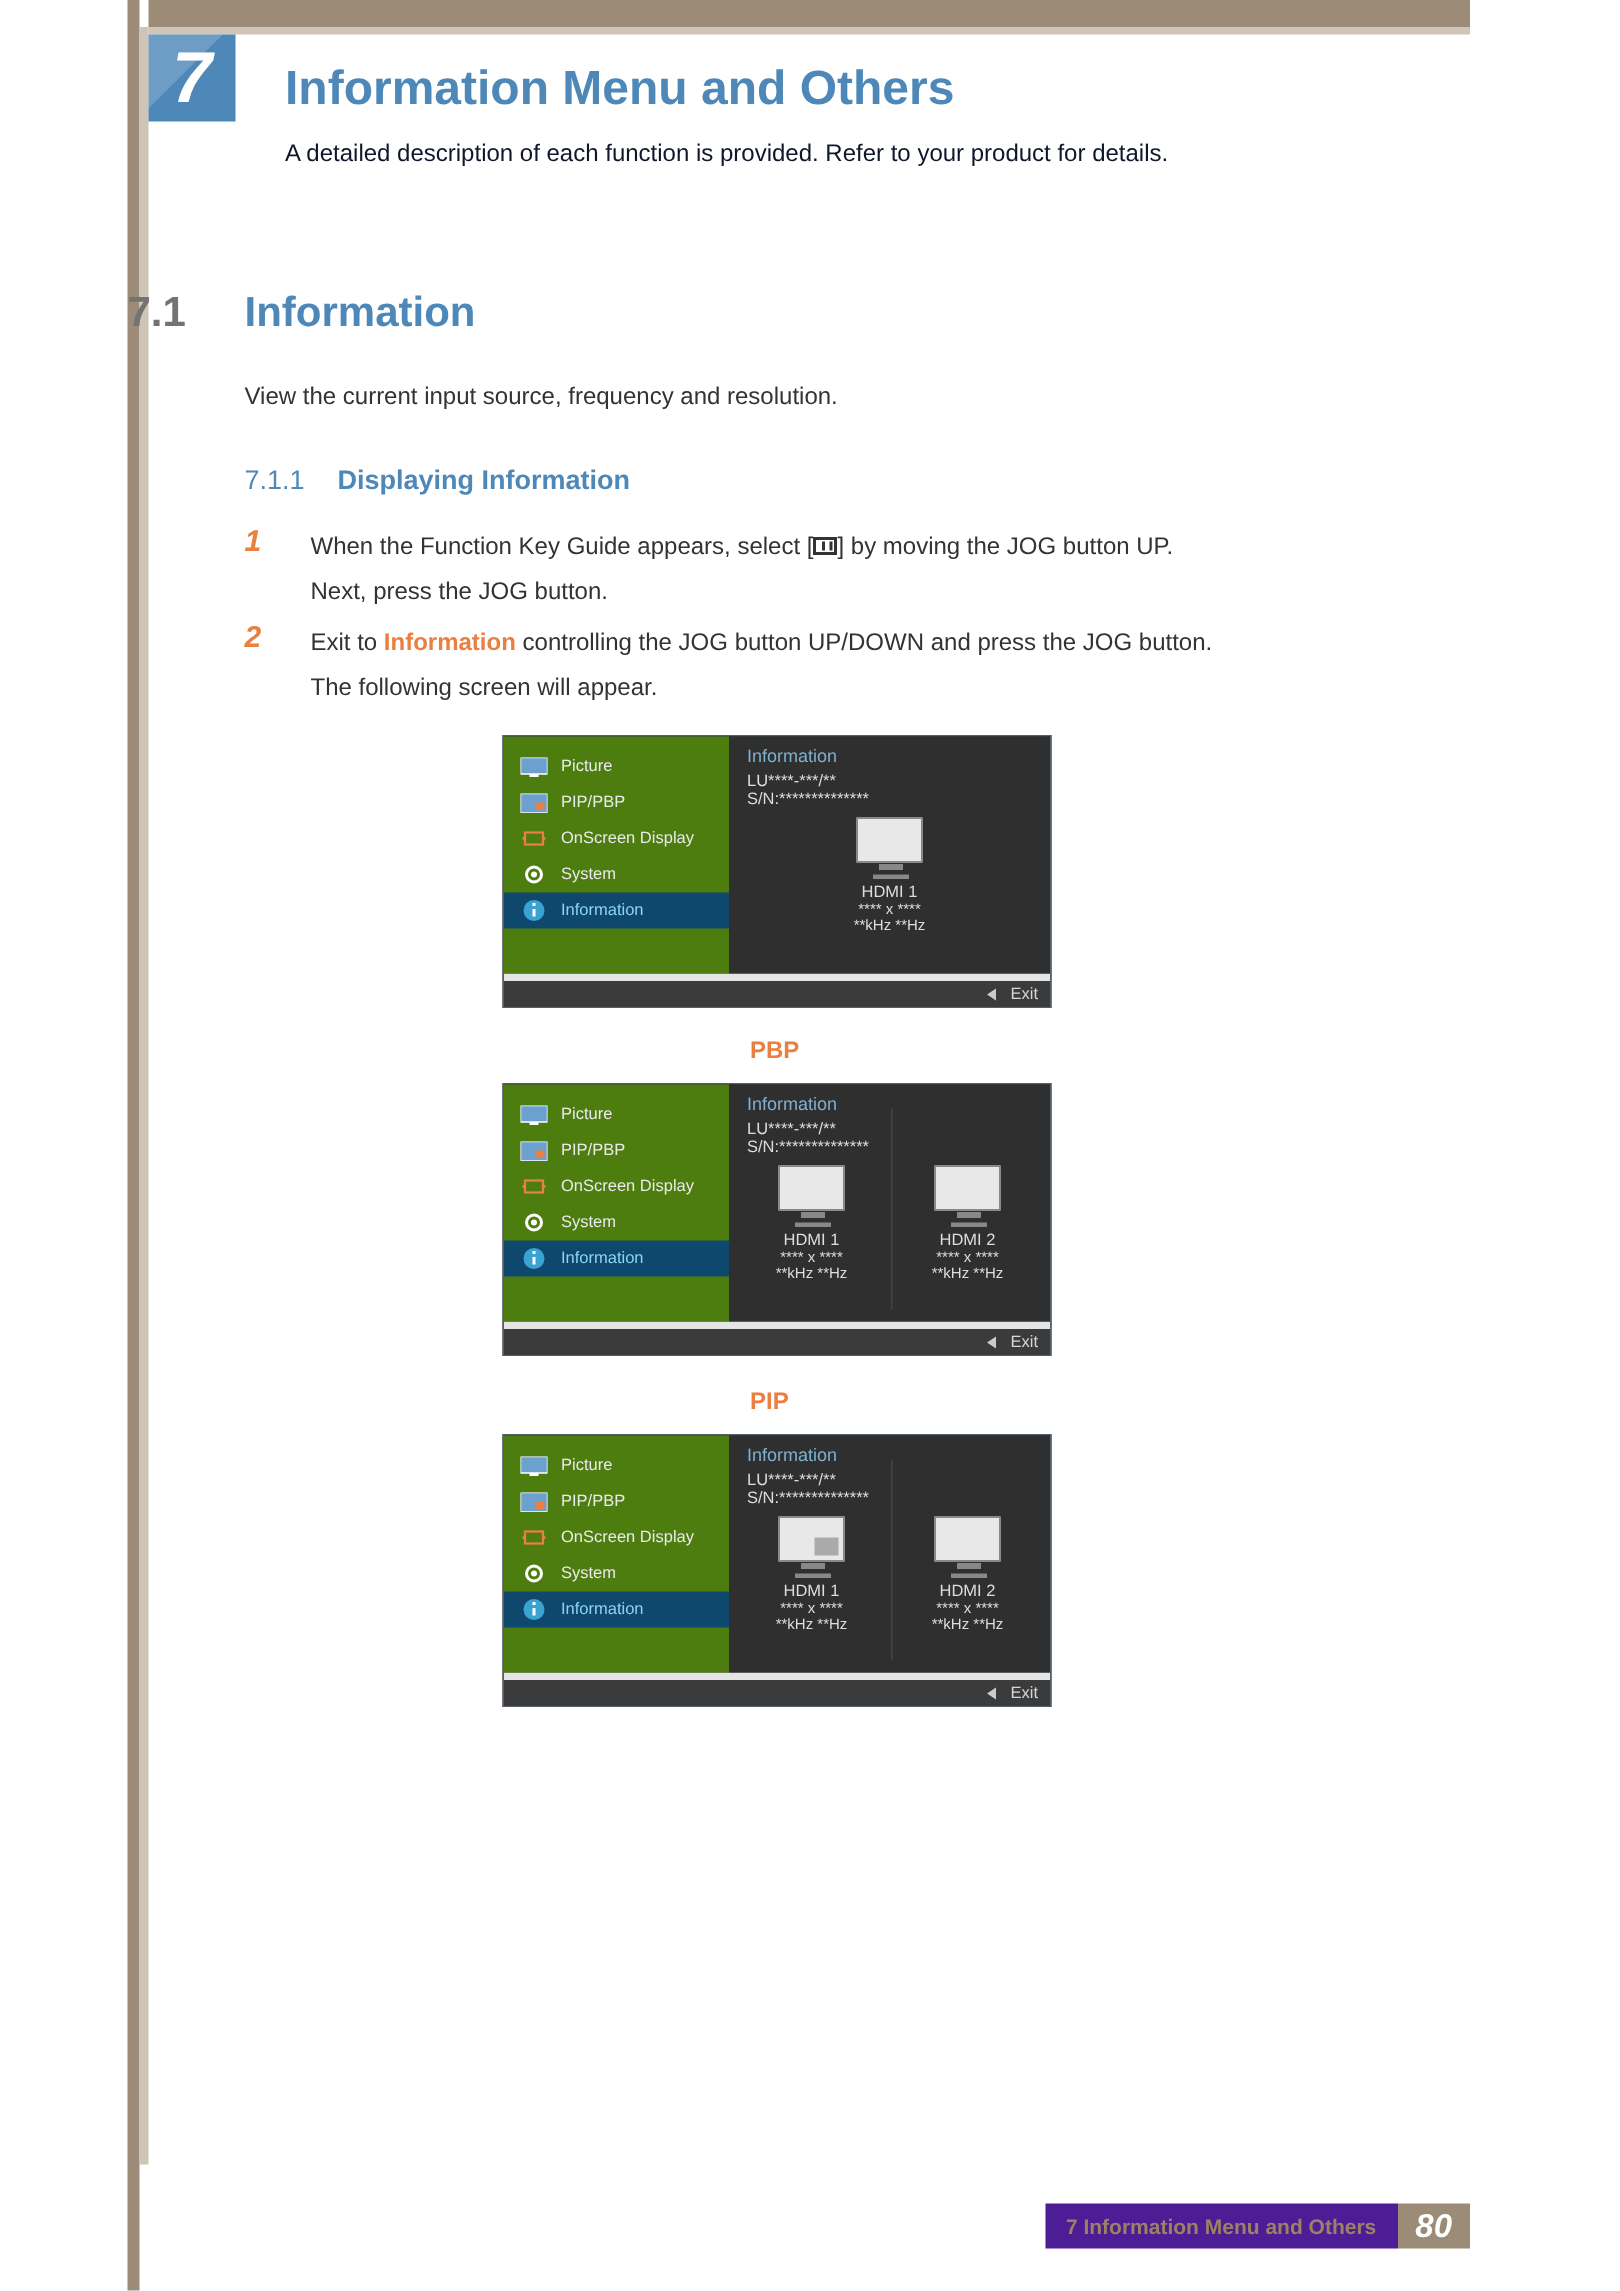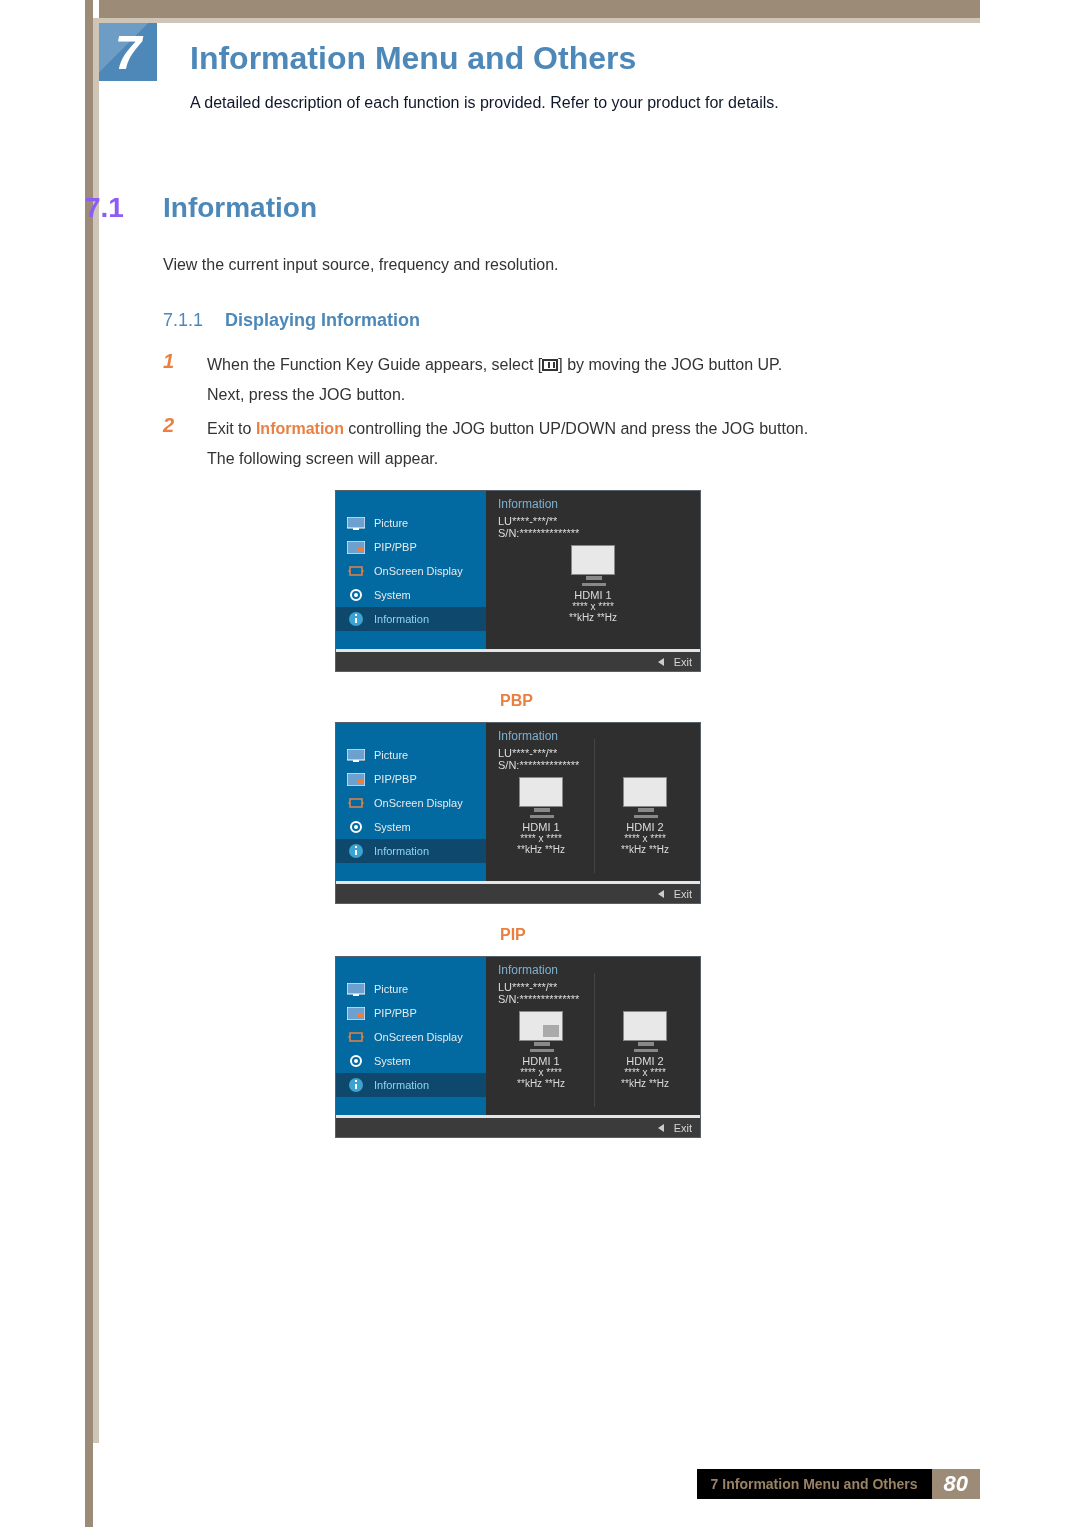--- a/index.html
+++ b/index.html
@@ -10,21 +10,21 @@
   .top-bar { position: absolute; left: 99px; top: 0; width: 881px; height: 18px; background: #9c8b77; }
   .top-bar-inner { position: absolute; left: 99px; top: 18px; width: 881px; height: 5px; background: #cfc5b6; }
 
   .chapter-box { position: absolute; left: 99px; top: 23px; width: 58px; height: 58px; background: #4e88b8; color: #fff; display: flex; align-items: center; justify-content: center; overflow: hidden; }
   .chapter-box .shine { position: absolute; width: 120%; height: 120%; left: -60%; top: -60%; background: rgba(255,255,255,0.18); transform: rotate(45deg); }
   .chapter-box span { position: relative; font-size: 48px; font-weight: bold; font-style: italic; }
 
   .page-title { position: absolute; left: 190px; top: 40px; font-size: 32px; font-weight: bold; color: #4e88b8; }
   .page-subtitle { position: absolute; left: 190px; top: 94px; font-size: 16px; color: #0f172a; }
 
-  .section-num { position: absolute; left: 85px; top: 192px; font-size: 28px; font-weight: bold; color: #8b5cf6; }
+  .section-num { position: absolute; left: 85px; top: 192px; font-size: 28px; font-weight: bold; color: #737373; }
   .section-title { position: absolute; left: 163px; top: 192px; font-size: 28px; font-weight: bold; color: #4e88b8; }
   .section-desc { position: absolute; left: 163px; top: 256px; font-size: 16px; color: #333; }
 
   .subsection-num { position: absolute; left: 163px; top: 310px; font-size: 18px; font-weight: normal; color: #4e88b8; }
   .subsection-title { position: absolute; left: 225px; top: 310px; font-size: 18px; font-weight: bold; color: #4e88b8; }
 
   .step { position: absolute; left: 163px; font-size: 16px; color: #333; }
   .step .num { position: absolute; left: 0; top: 0; font-size: 20px; color: #e98041; font-style: italic; font-weight: bold; }
   .step .txt { margin-left: 44px; line-height: 30px; }
   .step1 { top: 350px; width: 760px; }
@@ -37,21 +37,21 @@
 
   .osd-wrap { position: absolute; left: 335px; width: 366px; }
   .osd1 { top: 490px; }
   .osd2 { top: 722px; }
   .osd3 { top: 956px; }
 
   .osd-label { position:absolute; top:-30px; left:165px; color:#e98041; font-weight:bold; font-size:16px; }
 
   .osd { width: 366px; background: #222; color: #eee; font-size: 11px; position: relative; border:1px solid #55606d; }
   .osd-body { display:flex; height: 158px; }
-  .osd-menu { width: 150px; background:#0369a1; padding: 20px 0; }
+  .osd-menu { width: 150px; background:#4d7c0f; padding: 8px 0; }
   .osd-menu-item { display:flex; align-items:center; gap:8px; padding: 5px 10px; color:#eaeaea; }
   .osd-menu-item.selected { background:#0f486d; }
   .osd-menu-item.selected .lbl { color:#8cd4f0; }
   .osd-menu-item .ic { width:20px; height:14px; display:flex; align-items:center; justify-content:center; }
   .osd-menu-item .ic svg { display:block; }
 
   .osd-info { flex:1; padding: 6px 12px; background:#2f2f2f; position:relative; }
   .osd-info-title { color:#7eb0cf; font-size:12px; margin-bottom:4px; }
   .osd-info-model { color:#ddd; font-size:11px; }
   .osd-info-sn { color:#ddd; font-size:11px; }
@@ -60,27 +60,27 @@
   .src { text-align:center; color:#ddd; width: 86px; }
   .mon { width:44px; height:30px; background:#e8e8e8; border:1px solid #888; margin:0 auto 2px; position:relative; }
   .mon::after { content:""; position:absolute; bottom:-6px; left:14px; width:16px; height:4px; background:#888; }
   .mon .stand { position:absolute; bottom:-12px; left:10px; width:24px; height:3px; background:#888; }
   .pip-mon .inner { position:absolute; width:16px; height:12px; background:#aaa; right:3px; bottom:3px; }
 
   .src .name { margin-top:14px; font-size:11px; }
   .src .res  { font-size:10px; }
   .src .freq { font-size:10px;text-align:center; }
 
-  .osd-footer { height:22px; background:#3b3b3b; display:flex; justify-content:flex-end; align-items:center; gap:10px; padding:0 8px; color:#d6d6d6; font-size:11px; border-top:3px solid #e5e5e5;}
+  .osd-footer { height:22px; background:#3b3b3b; display:flex; justify-content:flex-end; align-items:center; gap:10px; padding:0 8px; color:#d6d6d6; font-size:11px; border-top:5px solid #e5e5e5;}
   .tri-left { width:0; height:0; border-top:4px solid transparent; border-bottom:4px solid transparent; border-right:6px solid #ccc; }
 
   .divider { position:absolute; top:16px; bottom:8px; width:1px; background:#444; }
 
   .footer-bar { position:absolute; left:99px; bottom:28px; height:30px; right:100px; display:flex; justify-content:flex-end; align-items:stretch; }
-  .footer-text { background:#000000; color:#9a8265; font-size:14px; display:flex; align-items:center; padding:0 14px; font-weight:bold; }
+  .footer-text { background:#4c1d95; color:#9a8265; font-size:14px; display:flex; align-items:center; padding:0 14px; font-weight:bold; }
   .footer-num { background:#9c8b77; color:#fff; font-size:22px; font-weight:bold; font-style:italic; display:flex; align-items:center; padding:0 12px; }
 </style>
 </head>
 <body>
 
 <div class="left-bar"></div>
 <div class="left-bar-inner"></div>
 <div class="top-bar"></div>
 <div class="top-bar-inner"></div>
 

